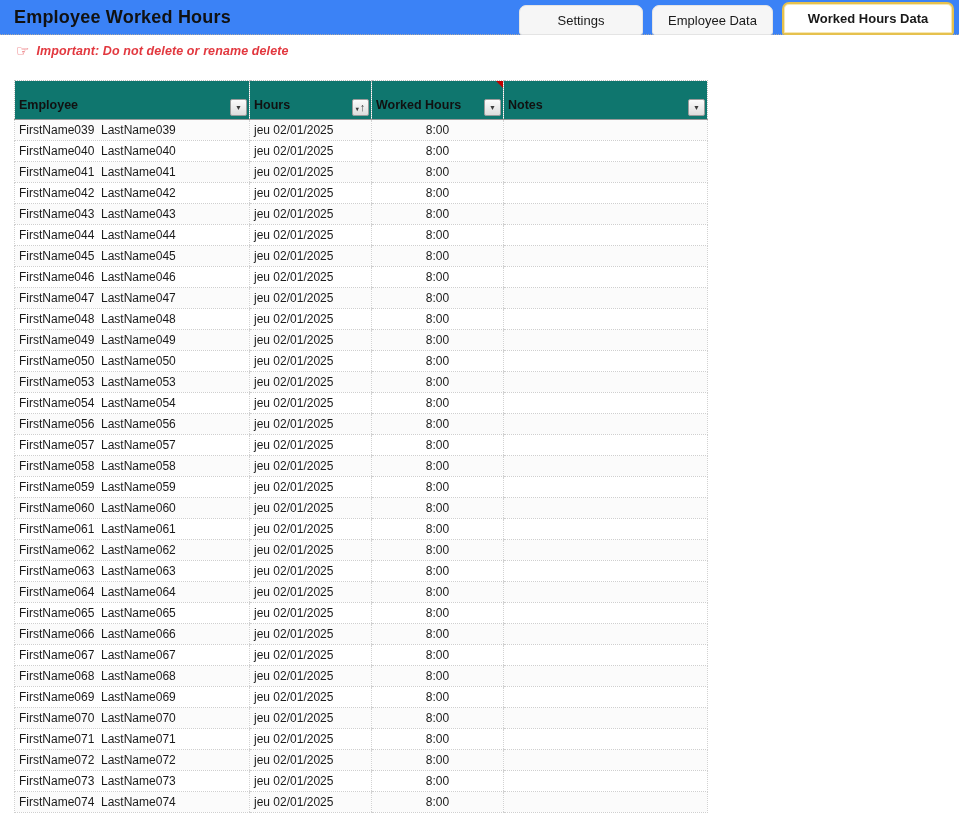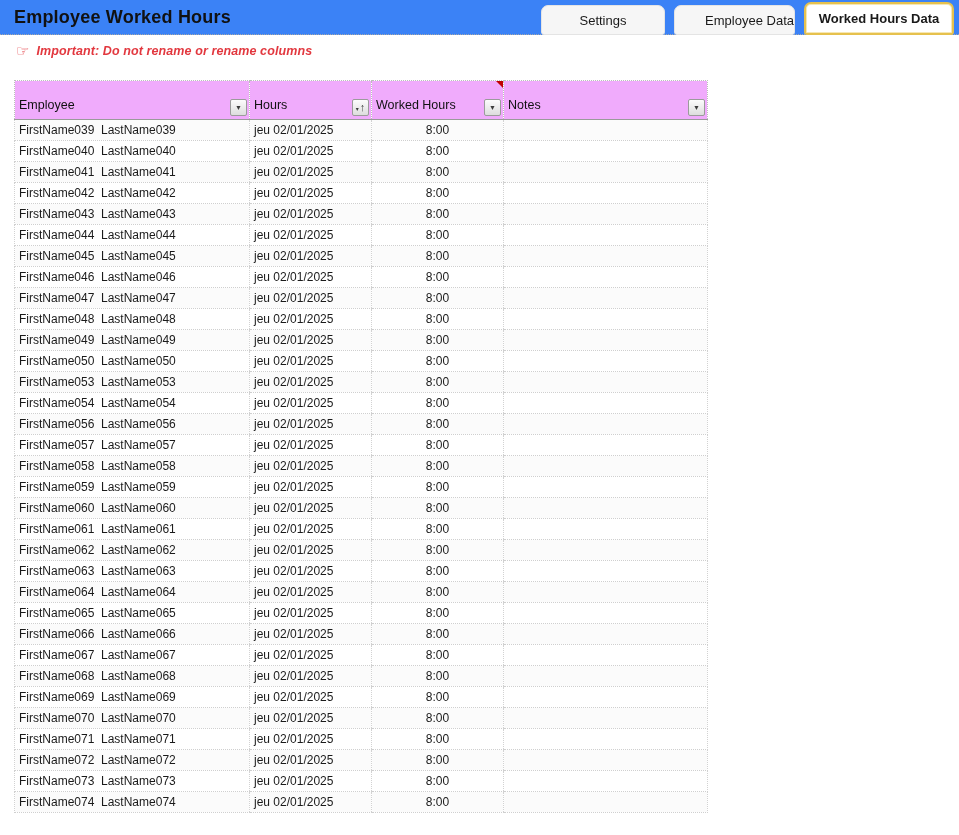--- a/index.html
+++ b/index.html
@@ -11,43 +11,43 @@
     background:#3b82f6; border-bottom:1px dotted #a8a8a8; }
   .page-title { position:absolute; left:14px; top:0; height:35px; line-height:34px;
     font-size:18px; font-weight:700; color:#111; letter-spacing:.2px; }
 
   
   .tabs { position:absolute; right:5px; bottom:-1px; display:flex; gap:9px; align-items:flex-end; }
   .tab { height:30px; display:flex; align-items:center; justify-content:center;
     font-size:13px; color:#1a1a1a; background:#f6f6f6;
     border:1px solid #e4e4e4; border-radius:7px 7px 3px 3px; cursor:default; }
   .tab.t0 { width:124px; }
-  .tab.t1 { width:121px;justify-content:flex-end; }
-  .tab.t2 { width:150px; }
+  .tab.t1 { width:121px; }
+  .tab.t2 { width:172px; }
   .tab.active { height:33px; background:#ffffff; border:2px solid #e6c14e;
     font-weight:700; box-shadow:0 0 0 1px #f6e7b4 inset; }
 
   
   .warning { position:absolute; top:43px; left:16px; display:flex; align-items:center;
     gap:7px; color:#e2383f; }
   .warning .hand { font-size:15px; font-style:normal; line-height:1; }
   .warning .msg { font-size:12.5px; font-style:italic; font-weight:600; letter-spacing:.1px; }
 
   
   .table-wrap { position:absolute; top:80px; left:14px; }
   table { border-collapse:collapse; table-layout:fixed; }
   col.c-emp   { width:235px; }
   col.c-date  { width:122px; }
   col.c-hours { width:132px; }
   col.c-notes { width:204px; }
 
-  th { position:relative; height:39px; background:#f0abfc;
+  th { position:relative; height:39px; background:#0f766e;
     border-left:1px dotted #bdbdbd; border-top:1px dotted #bdbdbd;
     border-bottom:1px solid #9a9a9a; vertical-align:middle;
-    text-align:left; font-size:12.5px; font-weight:400; color:#111;
+    text-align:left; font-size:12.5px; font-weight:700; color:#111;
     padding:10px 20px 0 4px; }
   th:last-child { border-right:1px dotted #bdbdbd; }
 
   .filter-btn { position:absolute; right:2px; bottom:3px; width:17px; height:17px;
     background:linear-gradient(#fcfcfc,#dddddd); border:1px solid #9b9b9b;
     border-radius:2px; display:flex; align-items:center; justify-content:center;
     cursor:pointer; }
   .filter-btn .arrow { font-size:7px; color:#3c3c3c; line-height:1; }
   .filter-btn .sort-up { font-size:11px; color:#3c3c3c; line-height:1; margin-left:1px; }
   .filter-btn .mini-drop { font-size:6px; color:#3c3c3c; line-height:1; align-self:flex-end; margin-bottom:3px; }
@@ -76,21 +76,21 @@
       <span>Employee Data</span>
     </div>
     <div class="tab t2 active">
       <span>Worked Hours Data</span>
     </div>
   </div>
 </div>
 
 <div class="warning">
   <span class="hand">☞</span>
-  <span class="msg">Important: Do not rename or rename columns</span>
+  <span class="msg">Important: Do not delete or rename delete</span>
 </div>
 
 <div class="table-wrap">
   <table>
     <colgroup>
       <col class="c-emp">
         <col class="c-date">
         <col class="c-hours">
         <col class="c-notes">
     </colgroup>

